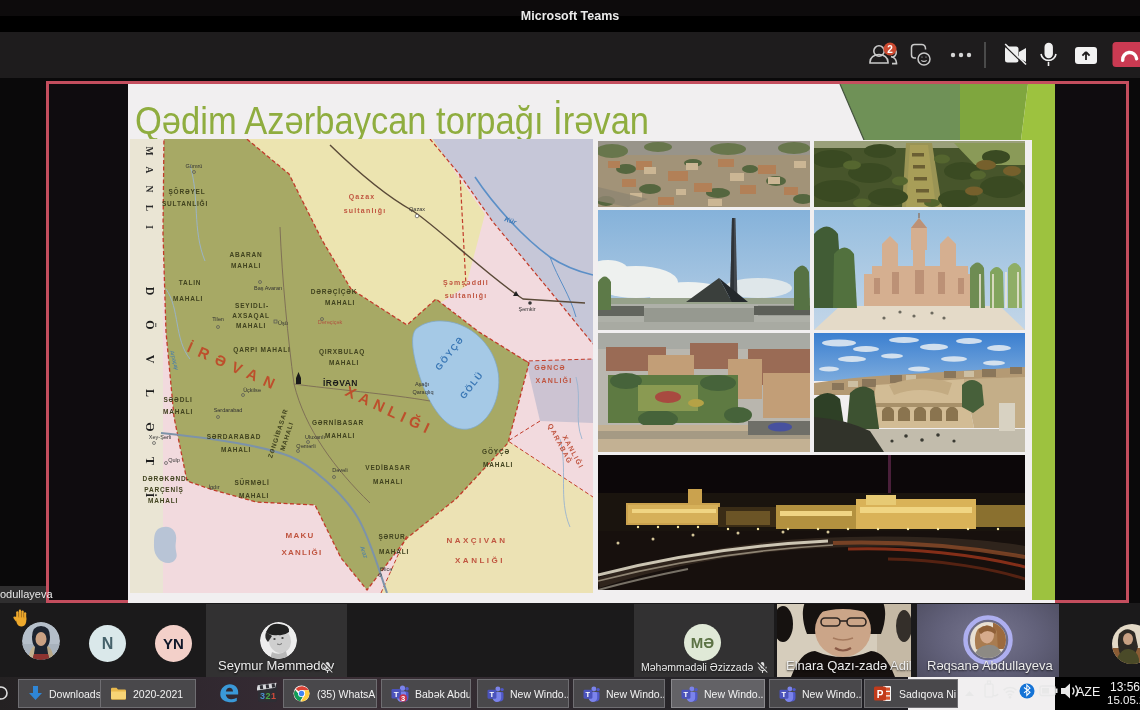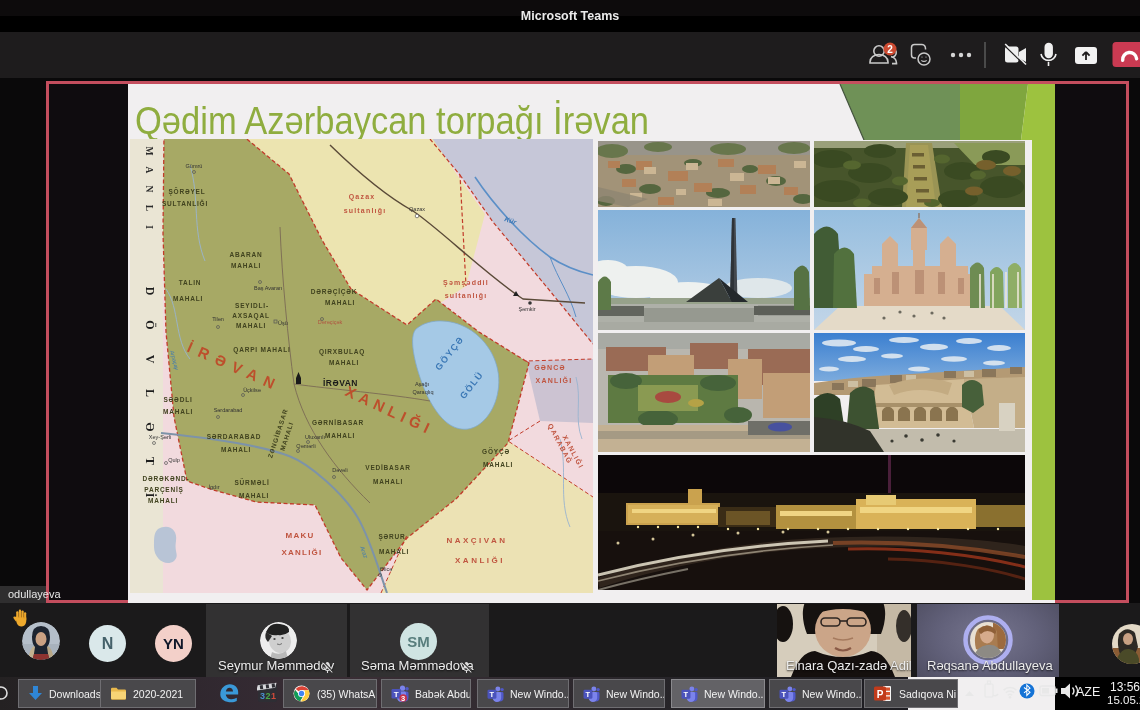--- a/index.html
+++ b/index.html
@@ -592,21 +592,21 @@
         <svg class="abs" style="left:700px;top:0;width:227px;height:56px" viewBox="0 0 227 56">
           <polygon points="12,0 132,0 132,56 36,56" fill="#6f9157"></polygon>
           <line x1="12" y1="0" x2="36" y2="56" stroke="#44543e" stroke-width="1.2"></line>
           <polygon points="132,0 200,0 193,56 132,56" fill="#7fa63e"></polygon>
           <polygon points="200,0 227,0 227,56 193,56" fill="#9dc23f"></polygon>
         </svg>
         <div class="abs" style="left:904px;top:55px;width:23px;height:461px;background:#9dc23f"></div>
       </div>
     </div>
   </div>
-  <div class="abs" style="left:0;top:586px;width:46px;height:17px;background:#2f2e2f;color:#e6e6e6;font-size:11px;line-height:17px;padding-left:8px;z-index:5">odullayeva</div>
+  <div class="abs" style="left:0;top:586px;width:46px;height:17px;background:#2f2e2f;color:#e6e6e6;font-size:11px;line-height:17px;padding-left:0;z-index:5">odullayeva</div>
   <div id="tiles" class="abs">
 
     <svg class="abs" style="left:13px;top:6px;width:18px;height:20px" viewBox="0 0 18 20">
       <g fill="#eda82c">
         <rect x="3.2" y="2.2" width="2.3" height="9" rx="1.1"></rect>
         <rect x="5.8" y="0.6" width="2.3" height="10" rx="1.1"></rect>
         <rect x="8.4" y="1.4" width="2.3" height="10" rx="1.1"></rect>
         <rect x="11" y="3.2" width="2.2" height="9" rx="1.1"></rect>
         <path d="M3.2,8 q-2.6,-1.5 -2.9,0.8 q1.4,2.4 2.9,4z"></path>
         <path d="M2.8,7.5 C2.8,13 4,17.5 8.5,17.5 C12.5,17.5 13.6,14 13.3,8.5 L3,7.5 Z"></path>
@@ -655,34 +655,34 @@
       <svg class="abs micoff" style="left:115px" viewBox="0 0 12 12">
         <g stroke="#ddd" stroke-width="1" fill="none">
           <rect x="4.2" y="1" width="3.4" height="6" rx="1.7" fill="#ddd" stroke="none"></rect>
           <path d="M2.6,5.4 a3.4,3.4 0 0 0 6.8,0 M6,9 v2"></path>
           <line x1="1.5" y1="1.5" x2="10.5" y2="10.5" stroke="#ddd"></line>
           <line x1="2.3" y1="0.8" x2="11.2" y2="9.8" stroke="#323132"></line>
         </g>
       </svg>
     </div>
 
-    <div class="tile" style="left:350px;width:139px">
-      <div class="circ" style="left:50px;top:19px;width:37px;height:37px;background:#cfe4e2;color:#587e7d;font-size:15px;line-height:37px">SM</div>
-      <div class="name" style="left:11px">Səma Məmmədova</div>
-      <svg class="abs micoff" style="left:110px" viewBox="0 0 12 12">
+
+
+    <div class="tile" style="left:634px;width:140px">
+      <div class="circ" style="left:50px;top:20px;width:37px;height:37px;background:#e0e9d7;color:#5c7345;font-size:15px;line-height:37px">MƏ</div>
+      <div class="name" style="left:7px;font-size:10.5px">Məhəmmədəli Əzizzadə</div>
+      <svg class="abs micoff" style="left:122px" viewBox="0 0 12 12">
         <g stroke="#ddd" stroke-width="1" fill="none">
           <rect x="4.2" y="1" width="3.4" height="6" rx="1.7" fill="#ddd" stroke="none"></rect>
           <path d="M2.6,5.4 a3.4,3.4 0 0 0 6.8,0 M6,9 v2"></path>
           <line x1="1.5" y1="1.5" x2="10.5" y2="10.5" stroke="#ddd"></line>
           <line x1="2.3" y1="0.8" x2="11.2" y2="9.8" stroke="#323132"></line>
         </g>
       </svg>
     </div>
-
-
 
     <div class="tile" style="left:777px;width:134px">
       <svg width="134" height="73" viewBox="0 0 134 73">
         <rect width="134" height="73" fill="#d6cdbc"></rect>
         <rect x="100" width="34" height="73" fill="#c5b9a5"></rect>
         <path d="M28,-2 C28,-10 106,-10 106,-2 C110,8 108,20 104,30 L30,30 C26,20 24,8 28,-2 Z" fill="#161210"></path>
         <ellipse cx="66" cy="26" rx="28" ry="27" fill="#cba588"></ellipse>
         <path d="M38,10 Q66,0 94,10 L94,2 Q66,-8 38,2 Z" fill="#161210"></path>
         <ellipse cx="6" cy="20" rx="10" ry="18" fill="#161210"></ellipse>
         <ellipse cx="127" cy="22" rx="8" ry="16" fill="#1a1614" opacity="0.85"></ellipse>

